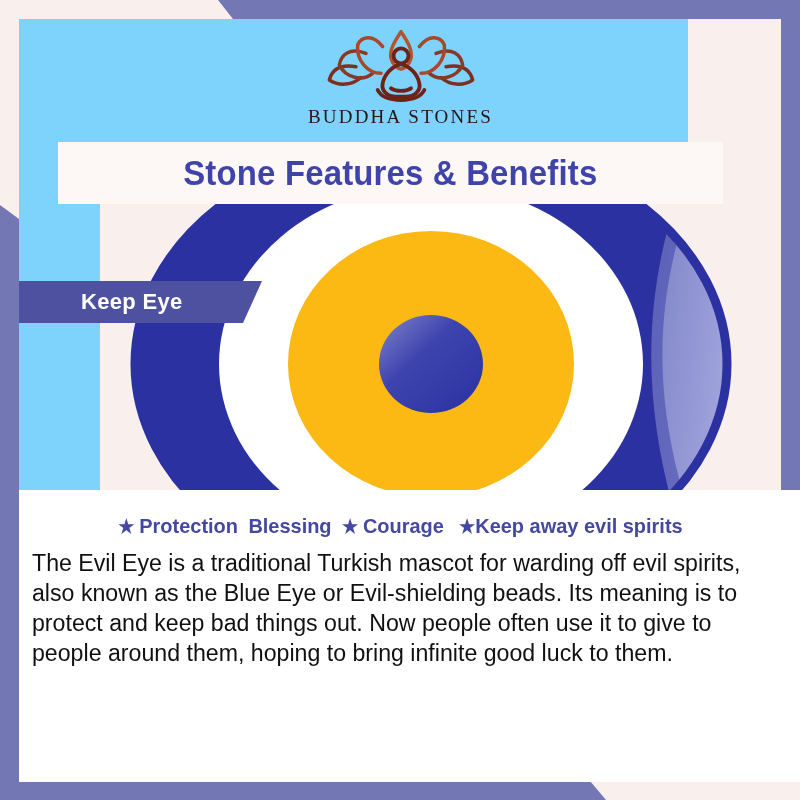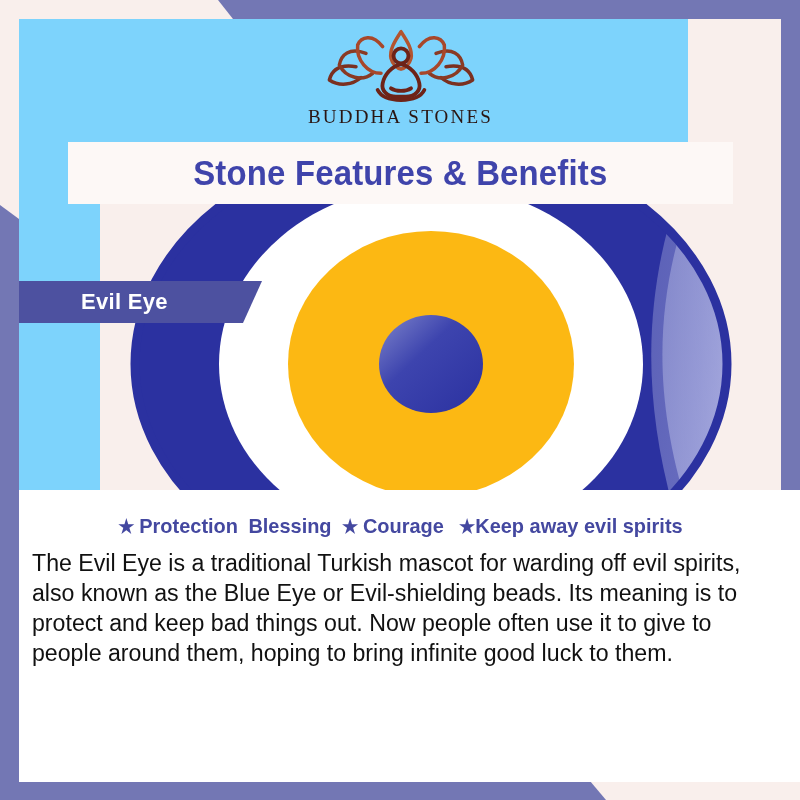--- a/index.html
+++ b/index.html
@@ -93,21 +93,21 @@
     font-family: "Liberation Serif", serif;
     font-size: 19px;
     letter-spacing: 2.2px;
     color: #2a1512;
     font-weight: 400;
   }
 
   
   .title-bar {
     position: absolute;
-    left: 49px;
+    left: 39px;
     top: 123px;
     width: 665px;
     height: 62px;
     background: #fdf8f6;
     display: flex;
     align-items: center;
     justify-content: center;
   }
   .title-text {
     font-family: "Liberation Sans Narrow", "Liberation Sans", sans-serif;
@@ -270,21 +270,21 @@
 
         <ellipse cx="331" cy="160" rx="212" ry="180" fill="#ffffff"></ellipse>
 
         <ellipse cx="331" cy="160" rx="143" ry="133" fill="#fcb813"></ellipse>
 
         <ellipse cx="331" cy="160" rx="52" ry="49" fill="url(#pupilHi)"></ellipse>
       </svg>
     </div>
 
     <div class="ribbon">
-      <span class="ribbon-text">Evil Eye</span>
+      <span class="ribbon-text">Keep Eye</span>
     </div>
 
   </div>
 
   <div class="panel">
 
     <div class="features">
       <span class="star">★</span><span class="gap-s"></span><span>Protection</span><span class="gap-m"></span><span>Blessing</span><span class="gap-m"></span><span class="star">★</span><span class="gap-s"></span><span>Courage</span><span class="gap-l"></span><span class="star">★</span><span>Keep away evil spirits</span>
     </div>
 

